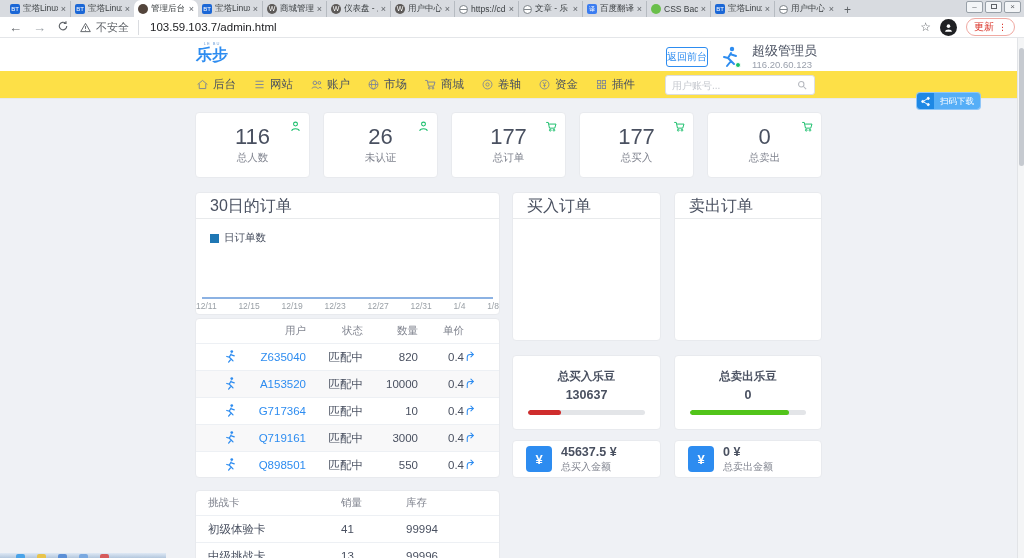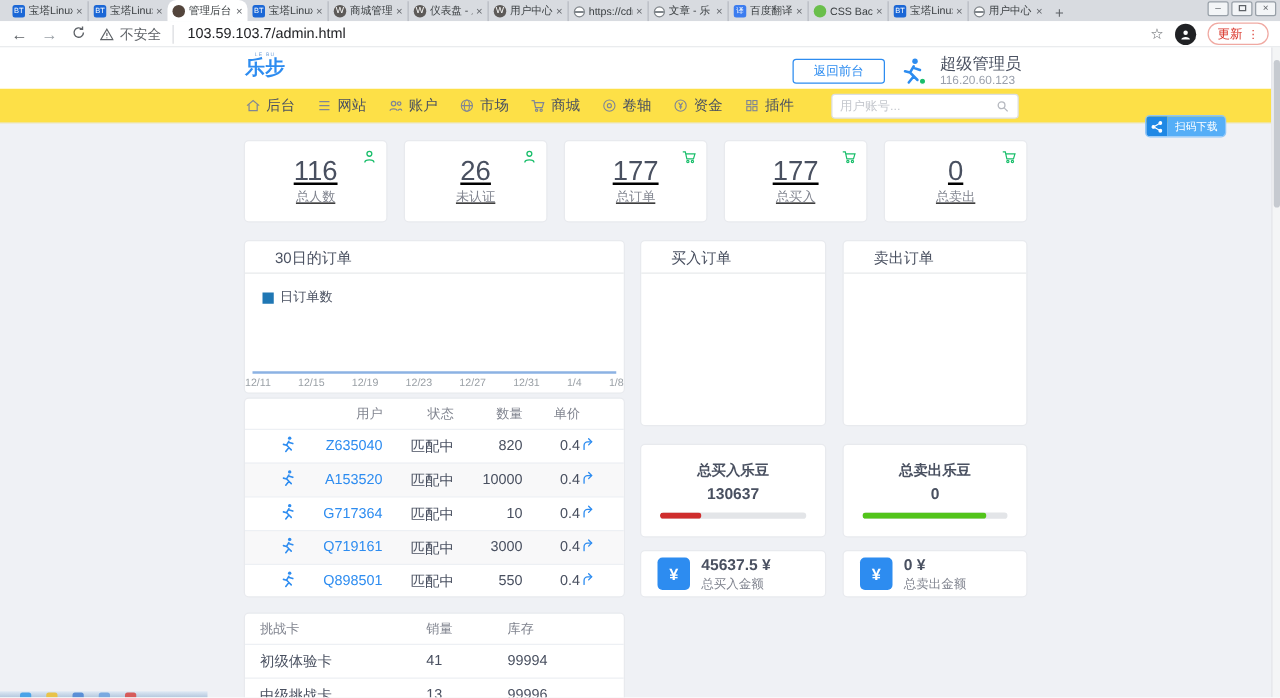--- a/index.html
+++ b/index.html
@@ -36,21 +36,21 @@
   .star { font-size:12px; color:#5f6368; }
   .profile { width:17px; height:17px; border-radius:50%; background:#202124; display:flex; align-items:center; justify-content:center; }
   .updatepill { display:flex; align-items:center; gap:4px; border:1px solid #f0a9a2; border-radius:9px; padding:1px 7px; color:#d93025; font-size:10px; }
   .updatepill .dots { color:#d93025; font-size:9px; }
 
   
   .siteheader { position:absolute; top:38px; left:0; right:7px; height:33px; background:#fff; }
   .logo { position:absolute; left:196px; top:4px; color:#2d8cf0; font-weight:bold; font-size:16px; line-height:1; text-align:center; }
   .logo-top { display:block; font-size:4px; font-weight:normal; color:#6f9fd8; letter-spacing:1px; margin-bottom:1px; }
   .header-right { position:absolute; right:200px; top:5px; display:flex; align-items:center; gap:10px; }
-  .backbtn { border:1px solid #2d8cf0; color:#2d8cf0; background:#fff; border-radius:3px; font-size:10px; padding:2px 16px; }
+  .backbtn { border:1px solid #2d8cf0; color:#2d8cf0; background:#fff; border-radius:3px; font-size:10px; padding:2px 0; }
   .admin-avatar { position:relative; width:24px; height:24px; }
   .admin-avatar .dot { position:absolute; right:1px; bottom:1px; width:6px; height:6px; border-radius:50%; background:#19be6b; border:1px solid #fff; }
   .admin-meta { line-height:1.25; }
   .admin-name { font-size:13px; color:#495060; }
   .admin-ip { font-size:9.5px; color:#9aa0ac; }
 
   .navbar { position:absolute; top:71px; left:0; right:7px; height:28px; background:#fde047; border-bottom:1px solid #e7e9ec; display:flex; align-items:center; padding-left:196px; }
   .navitem { display:flex; align-items:center; gap:4px; margin-right:17px; font-size:11.5px; color:#495060; }
   .navitem svg { color:#808695; }
   .searchbox { position:absolute; right:202px; top:4px; width:150px; height:20px; border:1px solid #dcdee2; border-radius:3px; background:#fff; display:flex; align-items:center; padding:0 6px; }
@@ -58,27 +58,27 @@
   .searchbox input::placeholder { color:#c5c8ce; }
 
   .floatbtn { position:absolute; top:93px; right:44px; height:16px; display:flex; align-items:center; border-radius:3px; overflow:hidden; box-shadow:0 0 0 1px #8fc6f8; z-index:5; }
   .floatbtn .fb-icon { width:17px; height:16px; background:#1e88e5; display:flex; align-items:center; justify-content:center; }
   .floatbtn .fb-text { background:#55aef7; color:#fff; font-size:8.5px; padding:0 6px; line-height:16px; }
 
   
   .content { position:absolute; top:99px; left:0; right:7px; bottom:0; background:#eff1f5; }
   .card { position:absolute; background:#fff; border:1px solid #e8eaee; border-radius:4px; }
 
-  .stats { position:absolute; left:195px; top:13px; width:627px; display:flex; gap:13px;text-decoration:underline; }
+  .stats { position:absolute; left:195px; top:13px; width:627px; display:flex; gap:13px; }
   .stat { position:relative; flex:1; height:66px; background:#fff; border:1px solid #e8eaee; border-radius:4px; text-align:center; padding-top:12px; }
   .stat .ico { position:absolute; top:6px; right:7px; color:#19be6b; }
   .stat-value { font-size:22px; color:#495060; font-weight:500; line-height:1.1; }
   .stat-label { font-size:10.5px; color:#80848f; margin-top:2px; }
 
-  .panel-title { height:26px; line-height:26px; padding:0 24px; font-size:12px; color:#495060; border-bottom:1px solid #e8eaec; }
+  .panel-title { height:26px; line-height:26px; padding:0 14px; font-size:16px; color:#495060; border-bottom:1px solid #e8eaec; }
 
   .chartpanel { left:195px; top:93px; width:305px; height:123px; }
   .legend { position:absolute; left:14px; top:38px; display:flex; align-items:center; gap:5px; font-size:10.5px; color:#495060; }
   .legend .sw { width:9px; height:9px; background:#1f77b4; }
   .axisline { position:absolute; left:6px; right:6px; top:104px; height:2px; background:#8cb2e3; }
   .xlabels { position:absolute; left:0px; right:0px; top:108px; display:flex; justify-content:space-between; font-size:8.5px; color:#9aa0a6; }
 
   .buypanel { left:512px; top:93px; width:149px; height:149px; }
   .sellpanel { left:674px; top:93px; width:148px; height:149px; }
   .donut { position:absolute; left:29px; top:44px; width:92px; height:92px; border-radius:50%;

